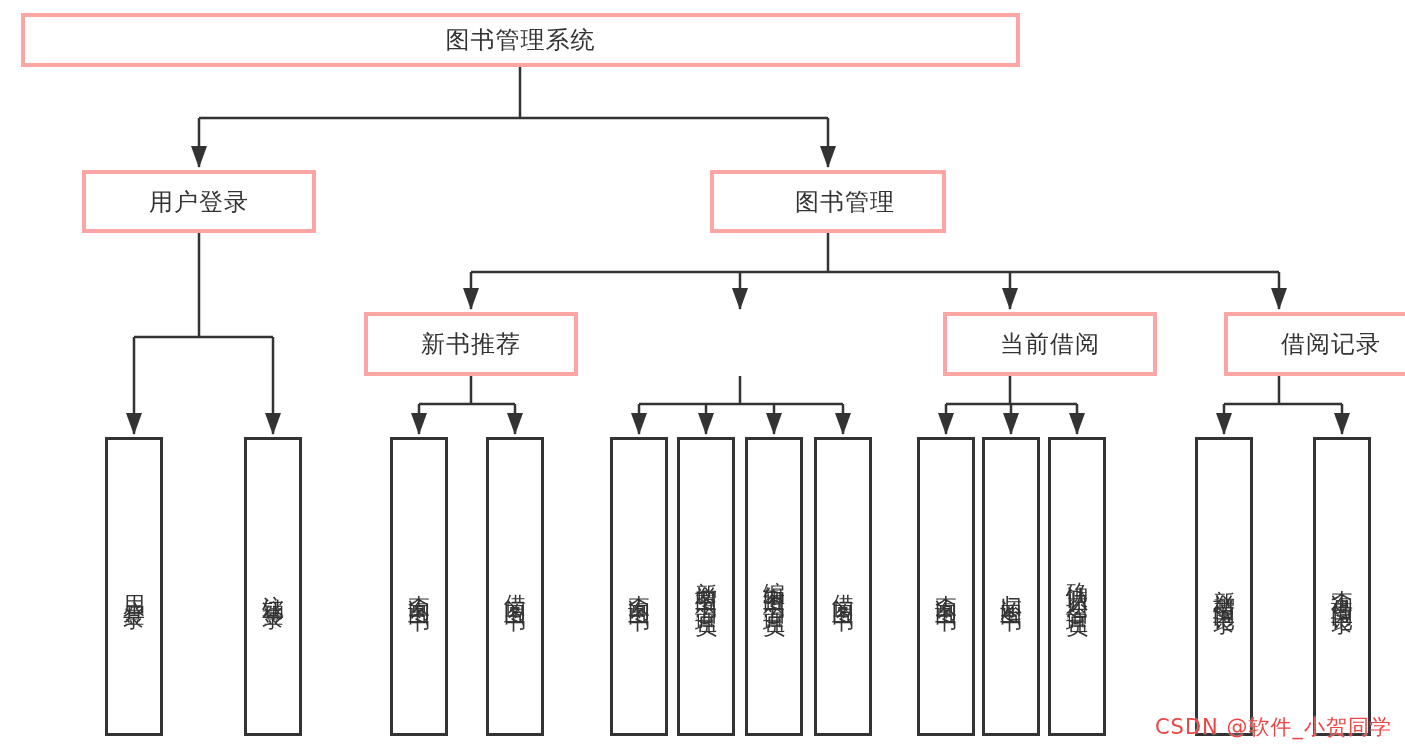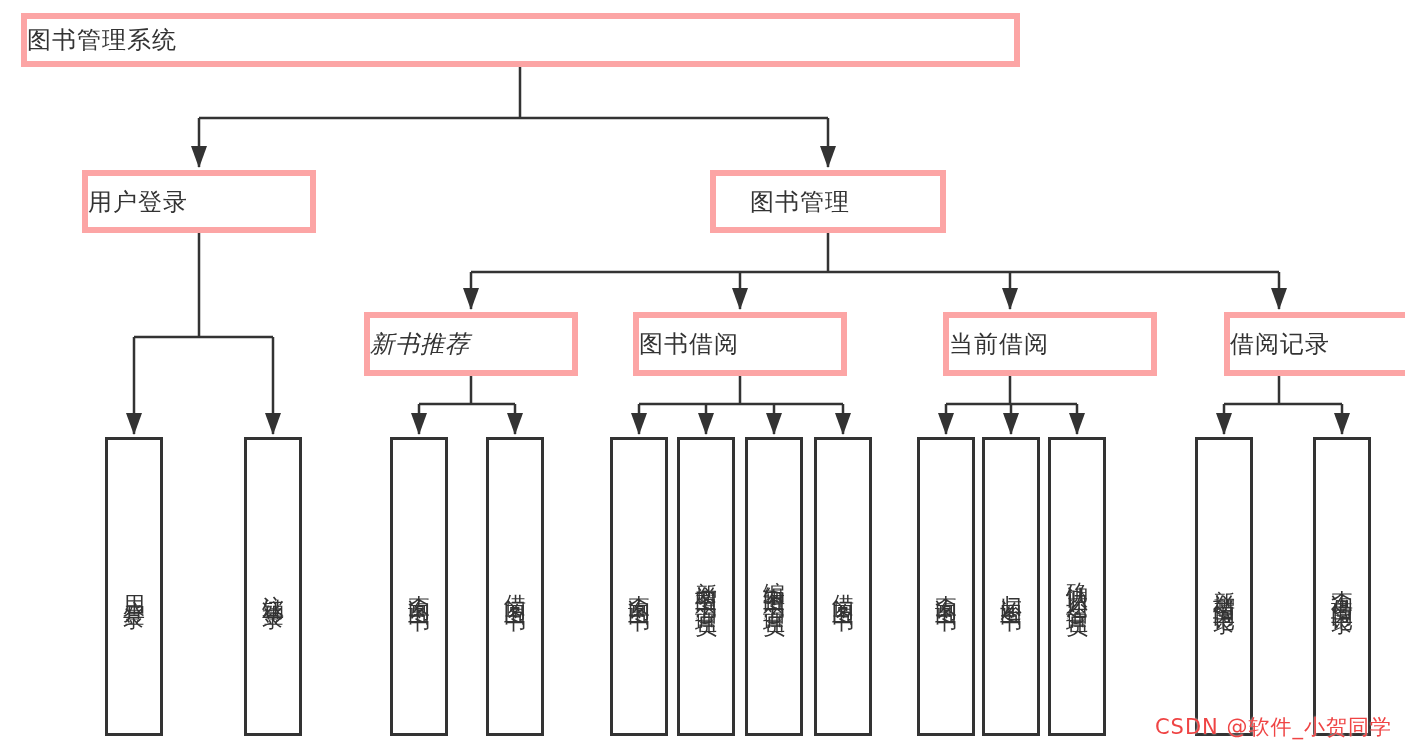--- a/index.html
+++ b/index.html
@@ -13,25 +13,25 @@
     font-family: "DejaVu Sans", "Liberation Sans", sans-serif;
     color: #333333;
   }
   .connectors {
     position: absolute;
     left: 0; top: 0;
     pointer-events: none;
   }
   .hbox {
     position: absolute;
-    border: 6px solid #fca5a5;
+    border: 4px solid #fca5a5;
     background: #ffffff;
     display: flex;
     align-items: center;
-    justify-content: flex-start;
+    justify-content: center;
     font-size: 24px;
     letter-spacing: 1px;
     color: #333333;
     z-index: 2;
   }
   .vbox {
     position: absolute;
     top: 437px;
     width: 58px;
     height: 299px;
@@ -114,25 +114,22 @@
     <span>图书管理系统</span>
   </div>
 
   <div class="hbox" style="left:82px; top:170px; width:234px; height:63px;">
     <span>用户登录</span>
   </div>
   <div class="hbox" style="left:710px; top:170px; width:236px; height:63px;padding-left:34px;">
     <span>图书管理</span>
   </div>
 
-  <div class="hbox" style="left:364px; top:312px; width:214px; height:64px;font-style:italic;">
+  <div class="hbox" style="left:364px; top:312px; width:214px; height:64px;">
     <span>新书推荐</span>
-  </div>
-  <div class="hbox" style="left:633px; top:312px; width:214px; height:64px;">
-    <span>图书借阅</span>
   </div>
   <div class="hbox" style="left:943px; top:312px; width:214px; height:64px;">
     <span>当前借阅</span>
   </div>
   <div class="hbox" style="left:1224px; top:312px; width:214px; height:64px;">
     <span>借阅记录</span>
   </div>
 
   <div class="vbox" style="left:105px;">
     <span class="vlabel">用户登录</span>

